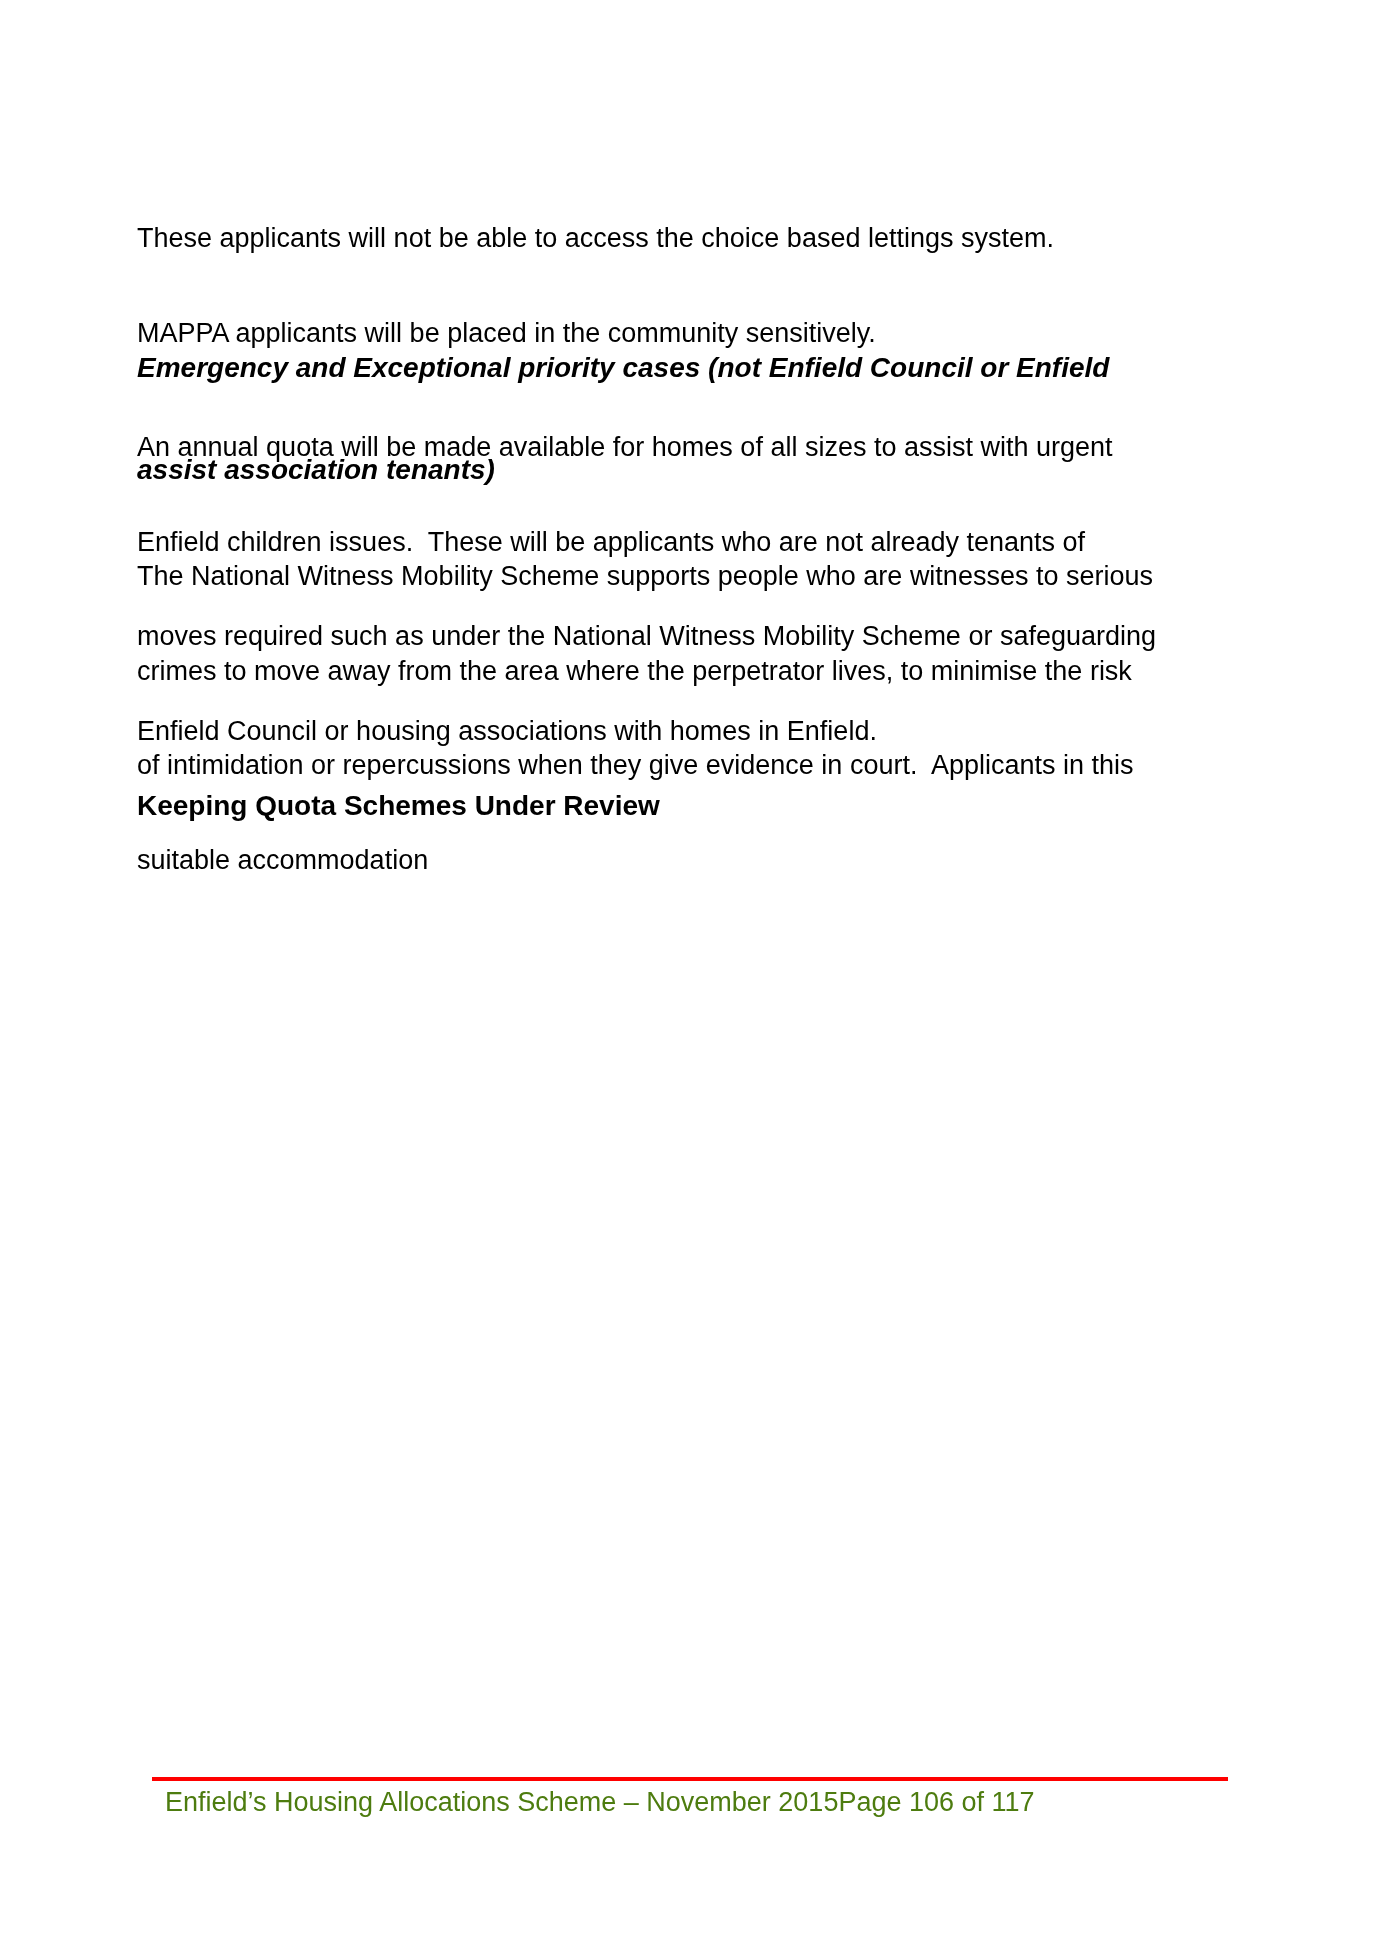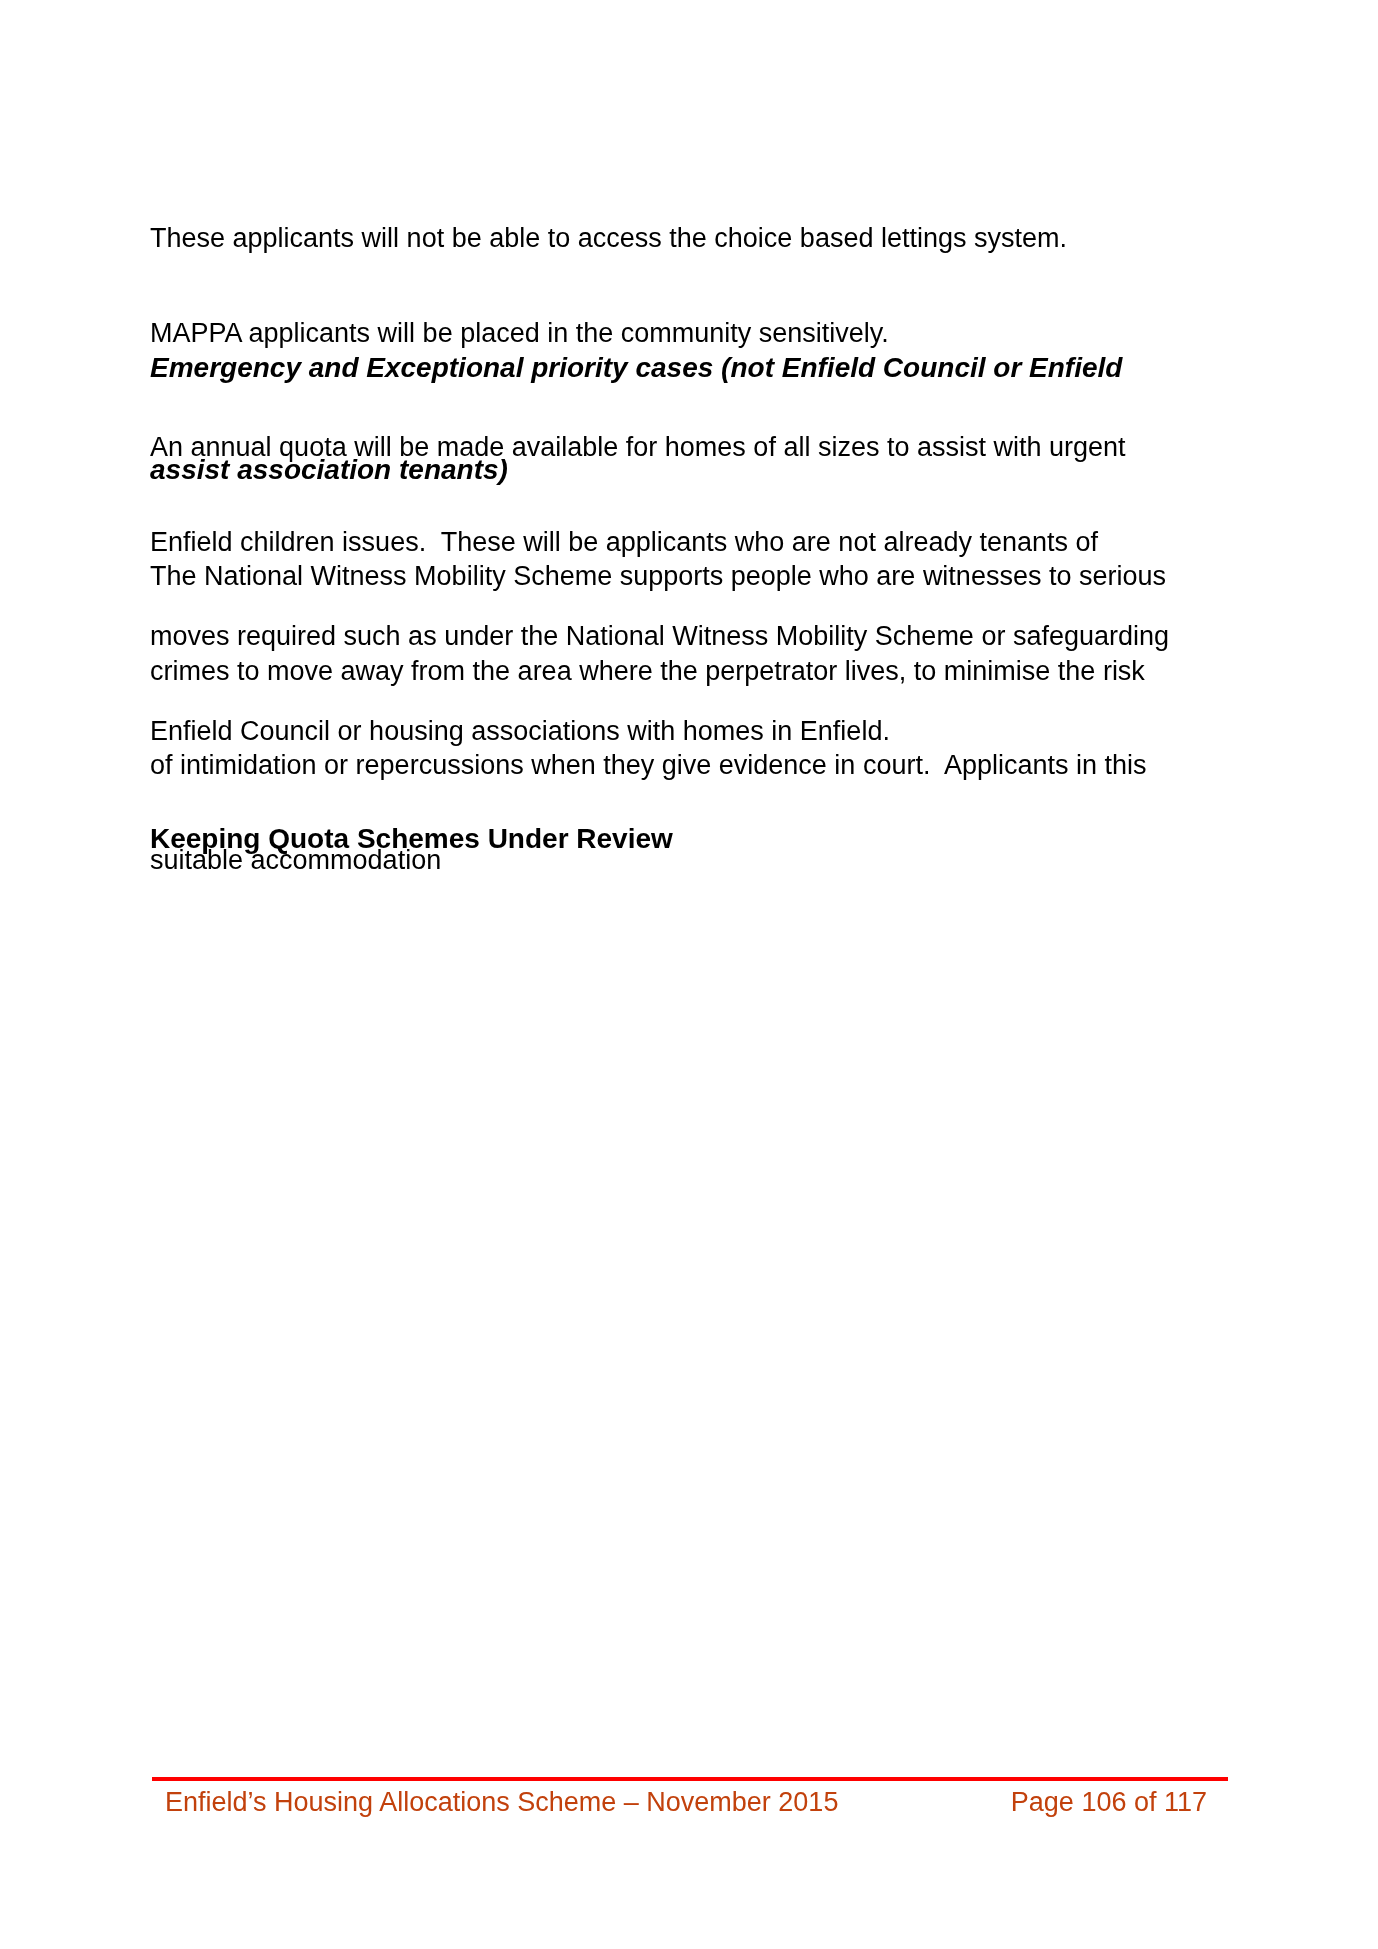--- a/index.html
+++ b/index.html
@@ -20,44 +20,44 @@
     font-size: 27px;
     line-height: 31.5px;
     white-space: pre;
   }
   .heading {
     font-weight: bold;
     font-size: 28px;
     line-height: 34px;
     white-space: pre;
   }
-  .block { position: absolute; left: 137px; margin-left: 13px; }
+  .block { position: absolute; left: 137px; }
   .intro    { top: 160px; }
   .h-emerg  { top: 283px; font-style: italic; }
   .p-emerg1 { top: 369px; }
   .p-emerg2 { top: 498px; }
-  .h-review { top: 754px; }
+  .h-review { top: 721px; }
   .p-review { top: 821px; }
 
   .footer-rule {
     position: absolute;
     left: 152px;
     top: 1777px;
     width: 1076px;
     height: 4px;
     background: #ff0000;
   }
   .footer-row {
     position: absolute;
     left: 165px;
     top: 1787px;
     width: 1042px;
     display: flex;
-    justify-content: space-between;
-    color: #c2410c;
+    justify-content: flex-start;
+    color: #4d7c0f;
     font-size: 27px;
     line-height: 31px;
     white-space: pre;
   }
 </style>
 </head>
 <body>
 
 <div class="page">
 

